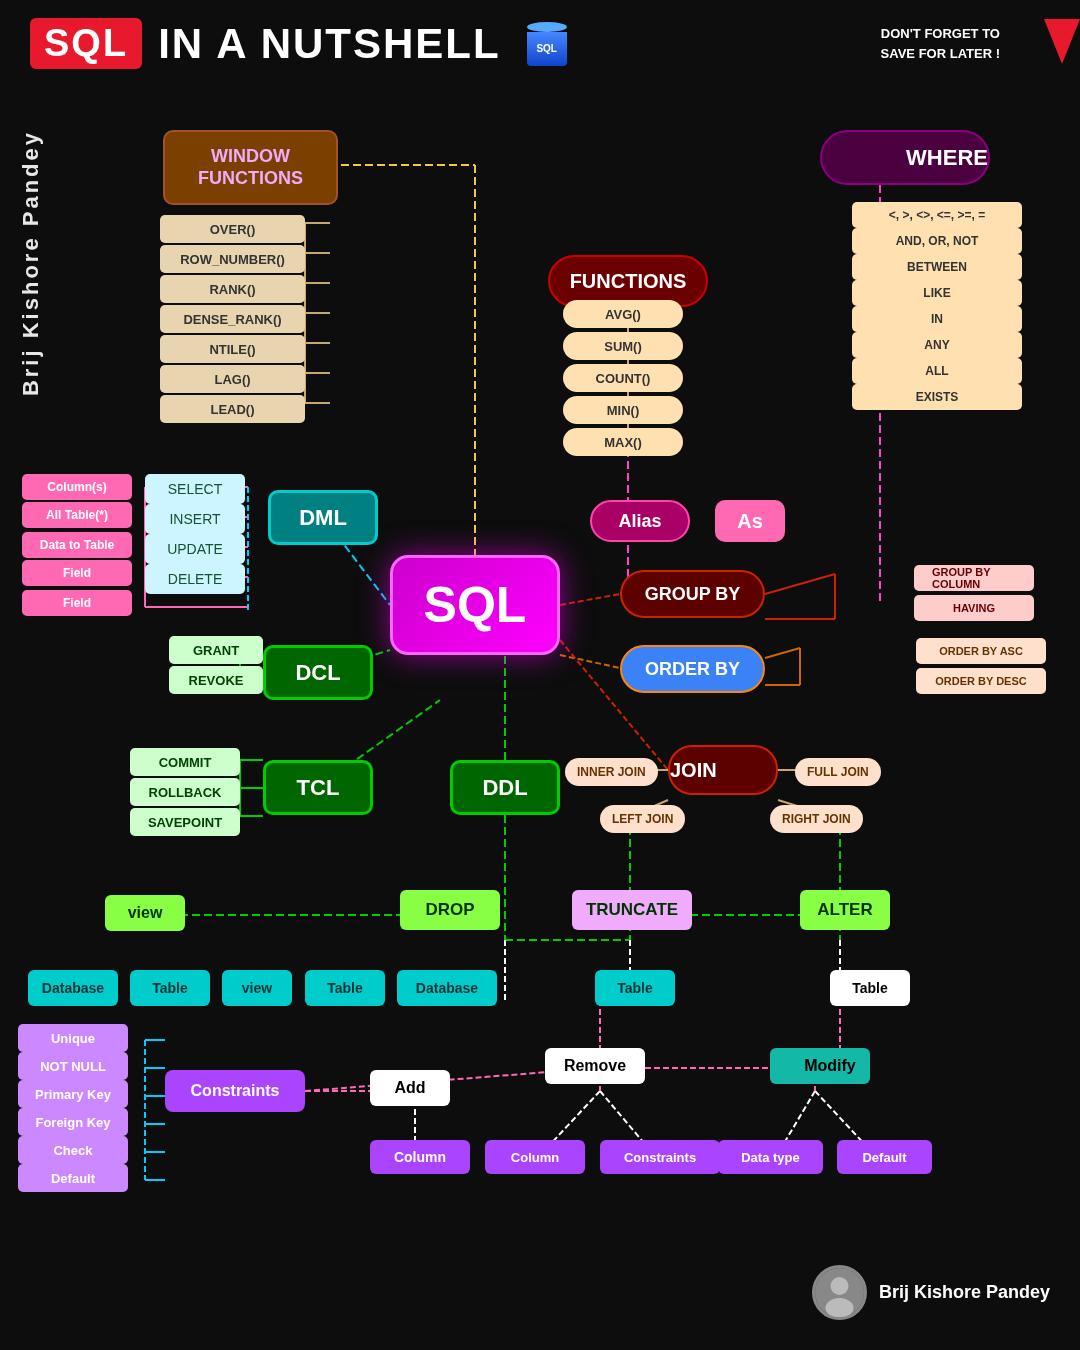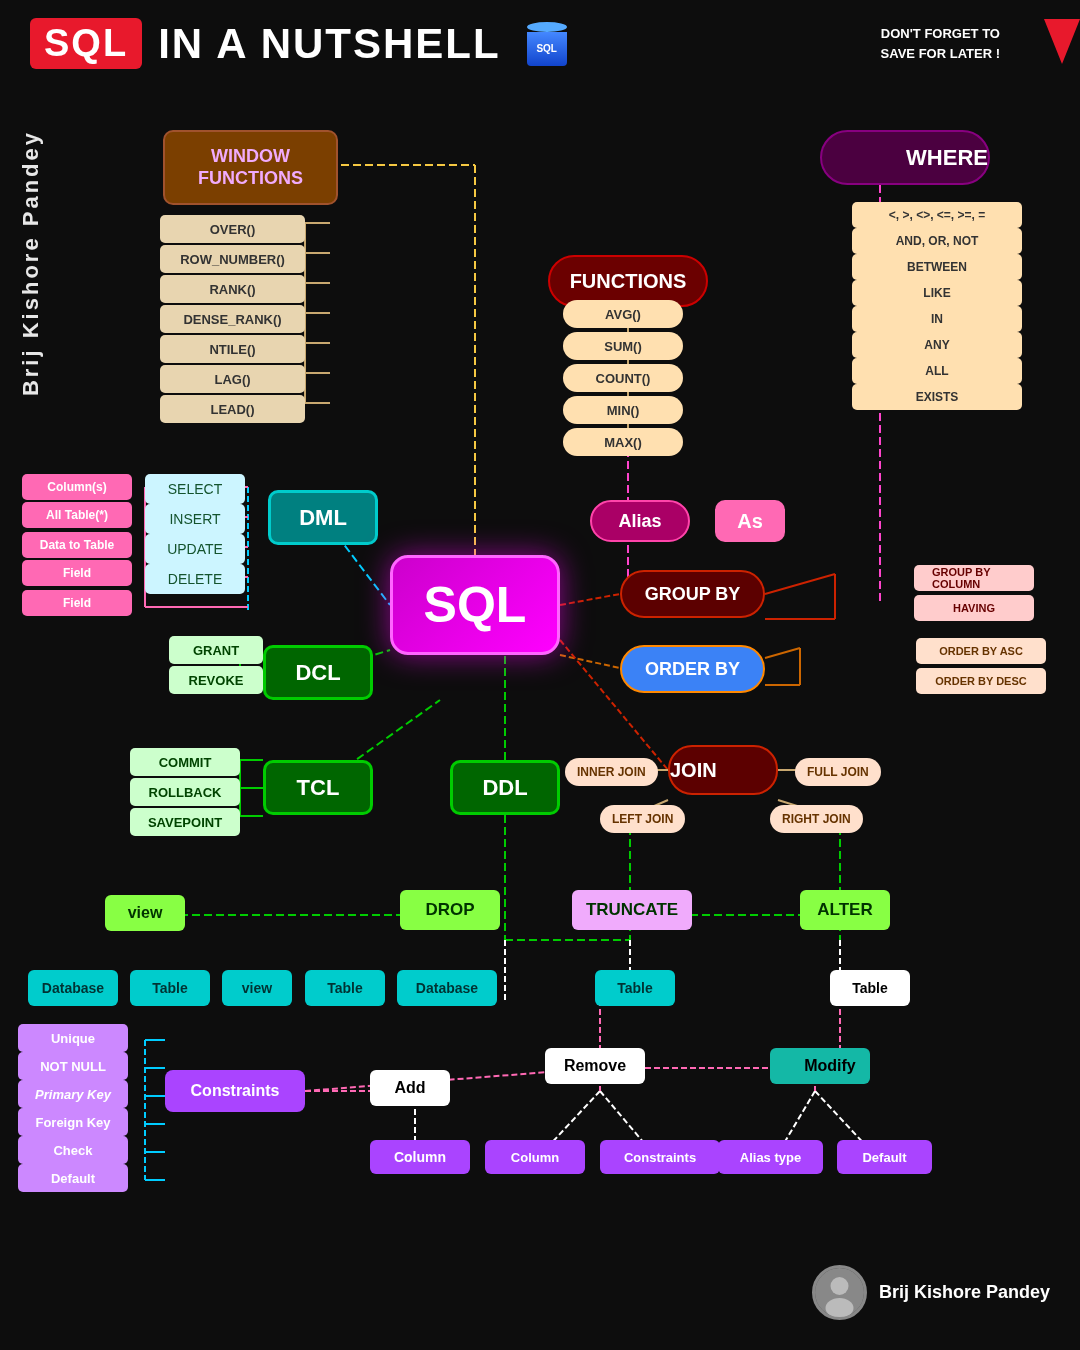--- a/index.html
+++ b/index.html
@@ -761,21 +761,21 @@
   <div class="constraints-box">
     <span>Constraints</span>
   </div>
 
   <div class="constraint-item" style="top:1024px;">
       <span>Unique</span>
     </div>
   <div class="constraint-item" style="top:1052px;">
       <span>NOT NULL</span>
     </div>
-  <div class="constraint-item" style="top:1080px;font-style:italic;">
+  <div class="constraint-item" style="top:1080px;">
       <span>Primary Key</span>
     </div>
   <div class="constraint-item" style="top:1108px;">
       <span>Foreign Key</span>
     </div>
   <div class="constraint-item" style="top:1136px;">
       <span>Check</span>
     </div>
   <div class="constraint-item" style="top:1164px;">
       <span>Default</span>
@@ -796,21 +796,21 @@
       <span>Column</span>
     </div>
   <div style="position:absolute;left:600px;top:1140px;background:#aa44ff;color:#fff;font-size:13px;font-weight:700;width:120px;height:34px;border-radius:6px;display:flex;align-items:center;justify-content:center;">
       <span>Constraints</span>
     </div>
 
   <div style="position:absolute;left:770px;top:1048px;background:#14b8a6;color:#000;font-size:16px;font-weight:900;width:100px;height:36px;border-radius:6px;display:flex;align-items:center;justify-content:center;padding-left:20px;">
       <span>Modify</span>
     </div>
   <div style="position:absolute;left:718px;top:1140px;background:#aa44ff;color:#fff;font-size:13px;font-weight:700;width:105px;height:34px;border-radius:6px;display:flex;align-items:center;justify-content:center;">
-      <span>Alias type</span>
+      <span>Data type</span>
     </div>
   <div style="position:absolute;left:837px;top:1140px;background:#aa44ff;color:#fff;font-size:13px;font-weight:700;width:95px;height:34px;border-radius:6px;display:flex;align-items:center;justify-content:center;">
       <span>Default</span>
     </div>
 
   <div class="profile">
     <div class="profile-avatar">
       <svg width="49" height="49" viewBox="0 0 49 49">
         <circle cx="24.5" cy="24.5" r="24.5" fill="#888"></circle>
         <circle cx="24.5" cy="18" r="9" fill="#bbb"></circle>

